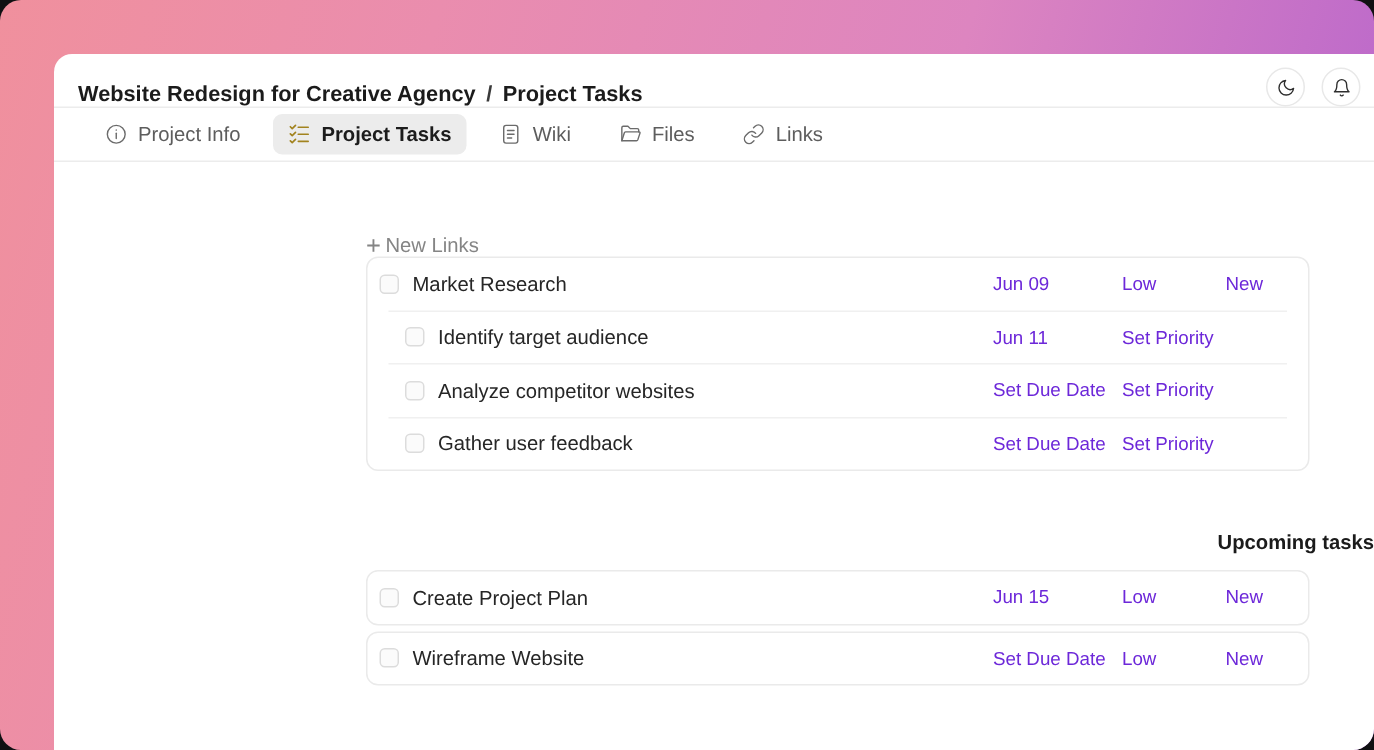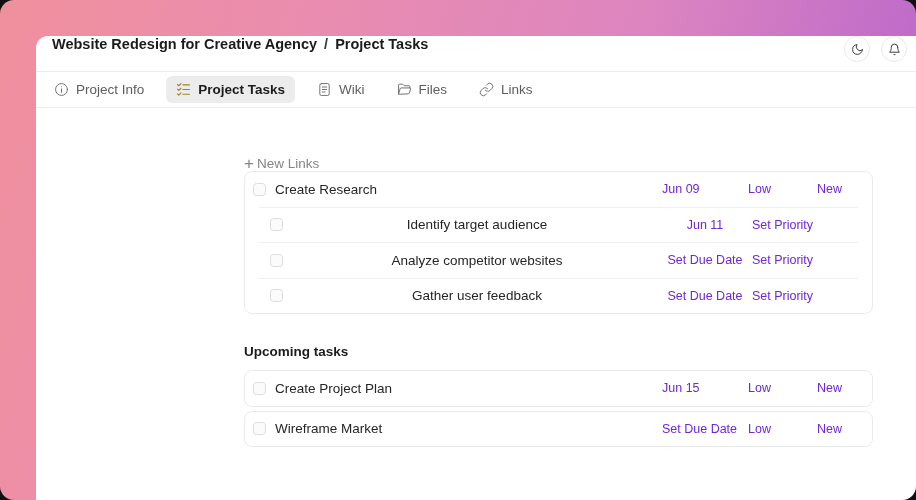--- a/index.html
+++ b/index.html
@@ -7,46 +7,46 @@
   .frame{
     position:relative;width:916px;height:500px;border-radius:14px;overflow:hidden;
     background:linear-gradient(105deg,#f0909d 0%,#ea8dae 28%,#dd85c0 62%,#b160ce 100%);
     font-family:"Liberation Sans",sans-serif;
   }
   .app-card{
     position:absolute;left:36px;top:36px;right:0;bottom:0;background:#ffffff;
     border-top-left-radius:12px;overflow:hidden;
   }
   
-  .app-header{height:36px;display:flex;align-items:flex-start;padding:0 9px 0 16px;border-bottom:1px solid #ececec;}
+  .app-header{height:36px;display:flex;align-items:flex-end;padding:0 9px 0 16px;border-bottom:1px solid #ececec;}
   .breadcrumb{display:flex;align-items:baseline;gap:7px;font-size:14.5px;font-weight:700;color:#1b1b1b;white-space:nowrap;}
   .crumb-sep{font-weight:600;color:#3a3a3a;}
   .header-actions{margin-left:auto;display:flex;gap:11px;}
   .icon-btn{width:26px;height:26px;border-radius:50%;border:1px solid #e8e8e8;background:#fff;
     display:flex;align-items:center;justify-content:center;cursor:pointer;padding:0;}
   .icon-btn svg{width:13px;height:13px;stroke:#2e2e2e;fill:none;stroke-width:1.7;stroke-linecap:round;stroke-linejoin:round;}
   
-  .tabs{height:36px;display:flex;align-items:center;padding:0 8px;border-bottom:1px solid #ececec;gap:6px;}
+  .tabs{height:36px;display:flex;align-items:center;padding:0 24px;border-bottom:1px solid #ececec;gap:6px;}
   .tab{display:flex;align-items:center;gap:7px;padding:6px 10px;border-radius:6px;background:transparent;border:none;
     font-family:inherit;font-size:13.5px;color:#5d5d5d;cursor:pointer;white-space:nowrap;}
   .tab svg{width:15px;height:15px;stroke:#6b6b6b;fill:none;stroke-width:1.5;stroke-linecap:round;stroke-linejoin:round;}
   .tab.active{background:#ececec;color:#1c1c1c;font-weight:600;}
   .tab.active svg{stroke:#a2831f;stroke-width:1.8;}
   .tab + .tab{margin-left:6px;}
   
   .content{padding:48px 0 0 208px;}
   .new-task{display:flex;align-items:center;gap:3px;background:none;border:none;padding:0;cursor:pointer;
     font-family:inherit;font-size:13.5px;color:#858585;}
   .new-task .plus{font-size:17px;line-height:13px;font-weight:400;color:#858585;}
   .section-heading{margin:23px 0 11px 0;font-size:13.5px;font-weight:700;color:#1b1b1b;}
-  .section-heading.upcoming{margin-top:30px;}
+  .section-heading.upcoming{margin-top:40px;text-align:right;}
   .task-card{width:629px;border:1px solid #eaeaea;border-radius:8px;background:#fff;overflow:hidden;}
   .task-card + .task-card{margin-top:4px;}
   .task-row{display:flex;align-items:center;height:34.5px;padding:0 0 0 8px;cursor:pointer;}
-  .task-row.indent{padding-left:25px;text-align:center;}
+  .task-row.indent{padding-left:25px;}
   .row-divider{height:1px;background:#f0f0f0;margin:0 14px;}
   .checkbox{width:13px;height:13px;border:1px solid #dcdcdc;border-radius:3.5px;background:#fbfbfb;
     margin-right:9px;flex:none;cursor:pointer;}
   .task-name{flex:1;font-size:13.5px;color:#262626;white-space:nowrap;overflow:hidden;}
   .cell{font-size:12.5px;color:#6d28d9;white-space:nowrap;flex:none;cursor:pointer;}
   .cell.due{width:86px;}
   .cell.priority{width:69px;}
   .cell.status{width:55px;}
 </style>
 </head>
@@ -125,21 +125,21 @@
 
       <button class="new-task">
         <span class="plus">+</span>
         <span>New Links</span>
       </button>
 
 
       <div class="task-card">
         <div class="task-row">
           <span class="checkbox"></span>
-          <span class="task-name">Create Research</span>
+          <span class="task-name">Market Research</span>
           <span class="cell due">Jun 09</span>
           <span class="cell priority">Low</span>
           <span class="cell status">New</span>
         </div>
         <div class="row-divider"></div>
         <div class="task-row indent">
           <span class="checkbox"></span>
           <span class="task-name">Identify target audience</span>
           <span class="cell due">Jun 11</span>
           <span class="cell priority">Set Priority</span>
@@ -171,21 +171,21 @@
           <span class="task-name">Create Project Plan</span>
           <span class="cell due">Jun 15</span>
           <span class="cell priority">Low</span>
           <span class="cell status">New</span>
         </div>
       </div>
 
       <div class="task-card">
         <div class="task-row">
           <span class="checkbox"></span>
-          <span class="task-name">Wireframe Market</span>
+          <span class="task-name">Wireframe Website</span>
           <span class="cell due">Set Due Date</span>
           <span class="cell priority">Low</span>
           <span class="cell status">New</span>
         </div>
       </div>
 
     </div>
   </div>
 </div>
 

